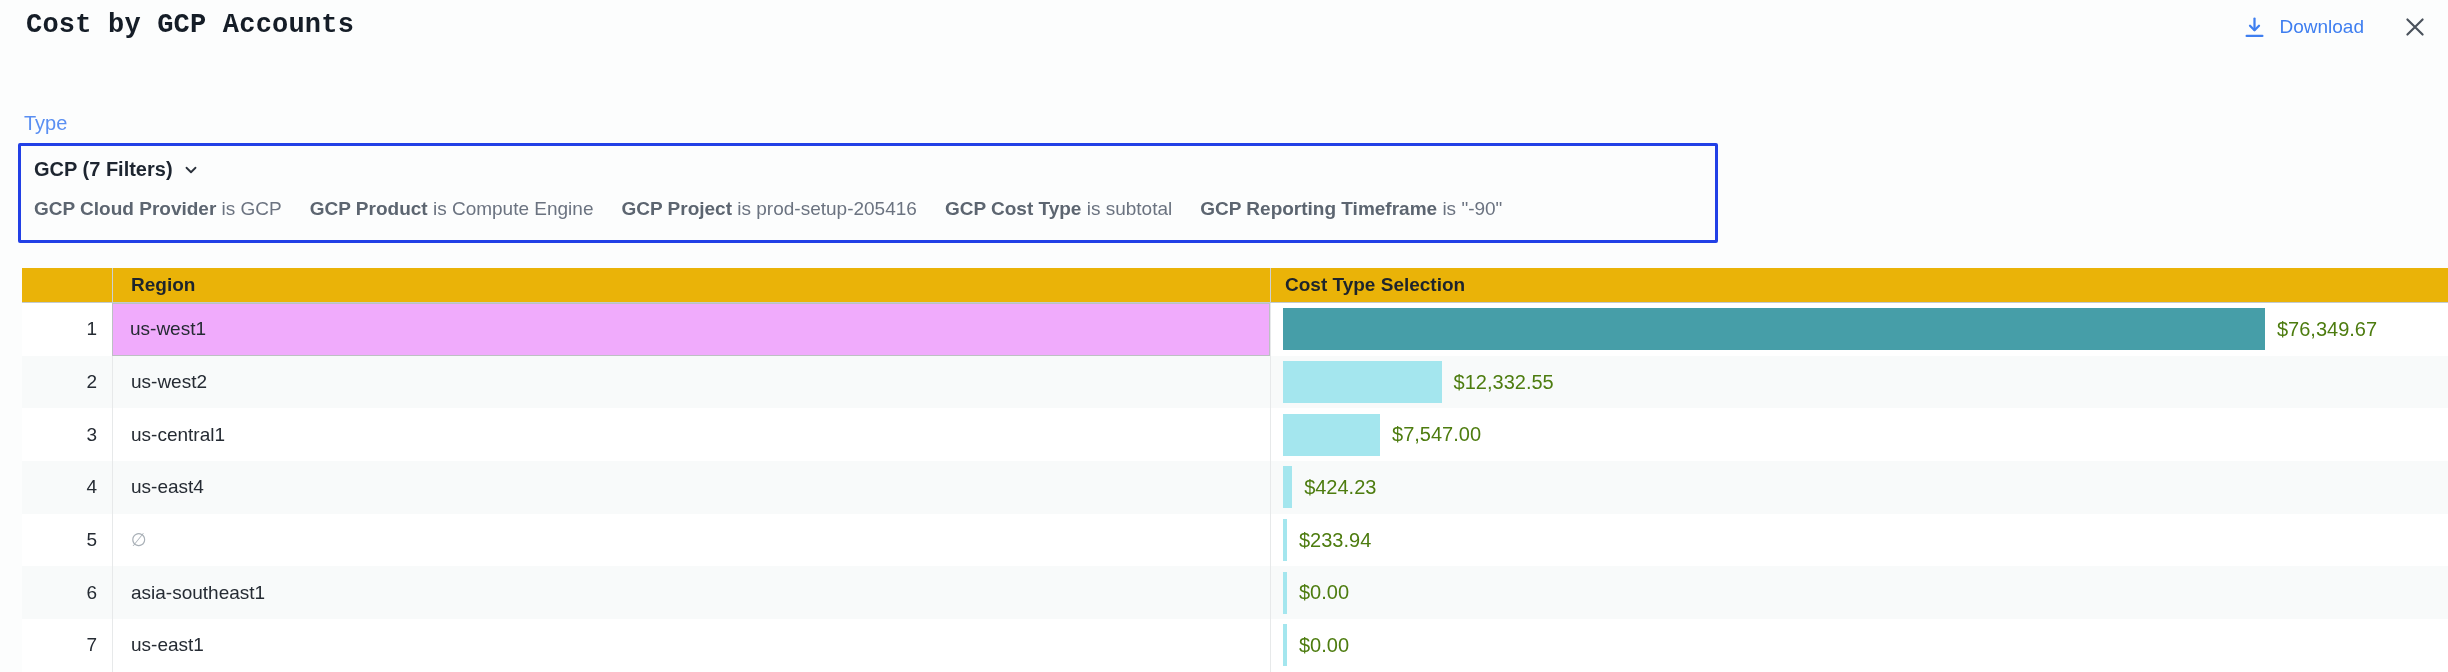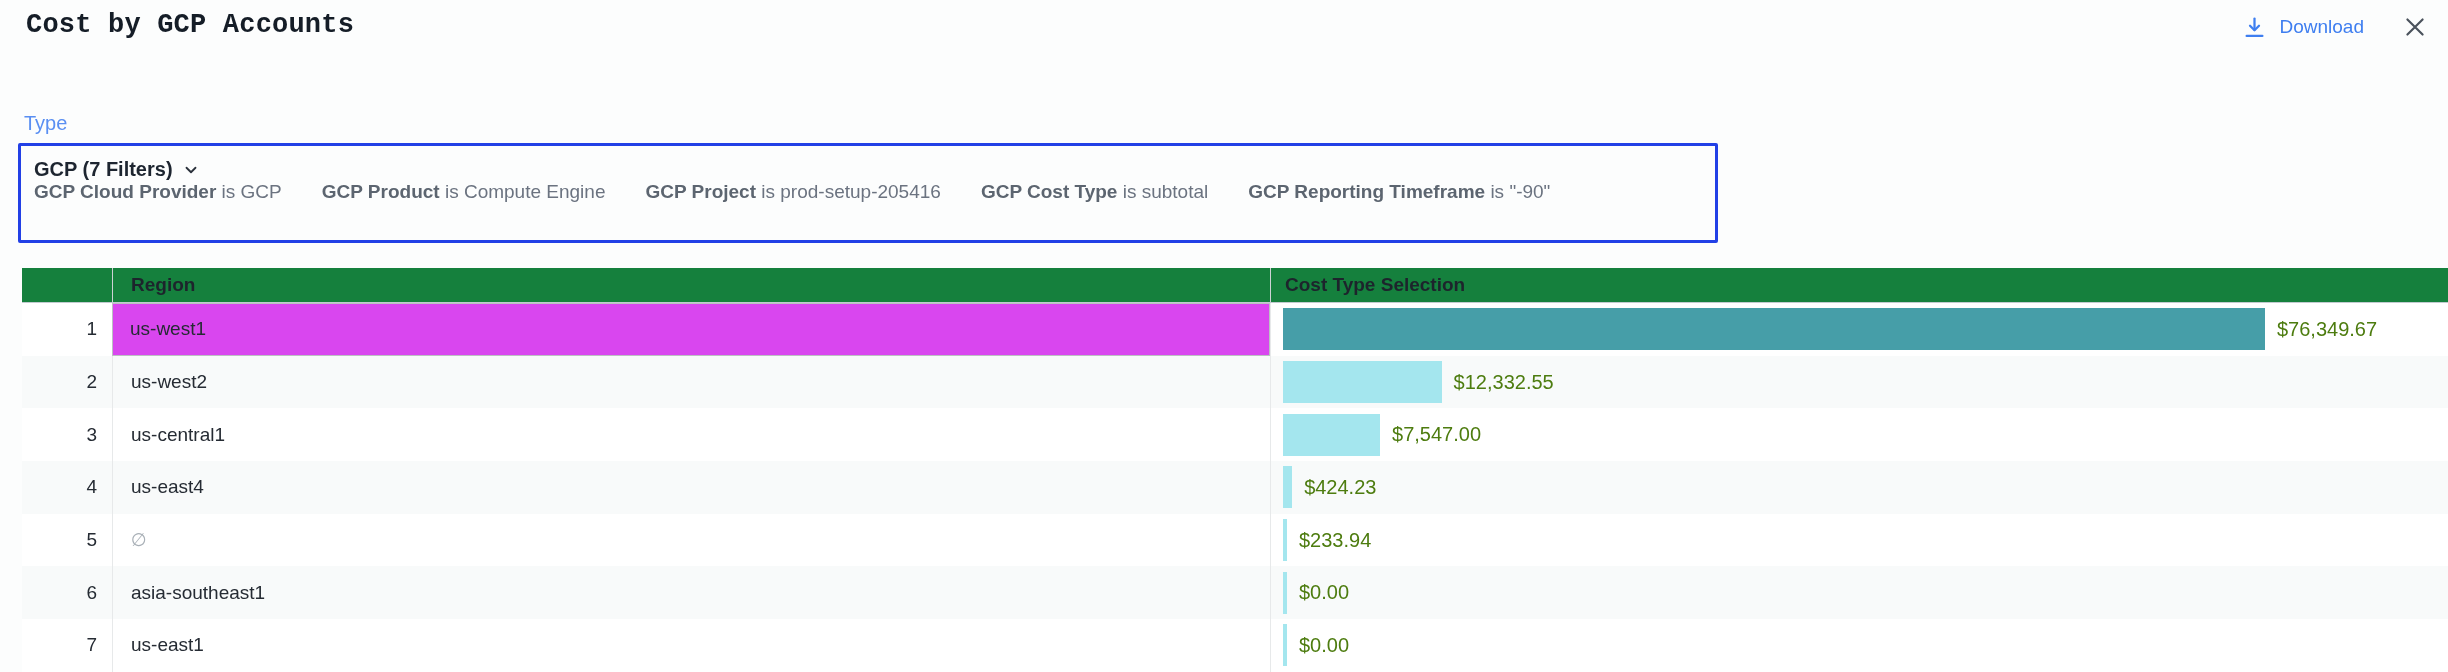--- a/index.html
+++ b/index.html
@@ -37,50 +37,50 @@
     position:absolute; left:18px; top:143px;
     width:1700px; height:100px;
     border:3px solid #2240e6; border-radius:2px;
     padding:12px 14px 0 13px;
   }
   .filter-summary {
     display:inline-flex; align-items:center; gap:9px;
     font-size:20px; font-weight:700; color:#1d2530; cursor:pointer;
   }
   .filter-list {
-    display:flex; gap:40px; white-space:nowrap;
+    margin-top:17px; display:flex; gap:28px; white-space:nowrap;
     font-size:19px; color:#6b7380;align-items:center;
   }
   .filter-item .f-name { font-weight:700; color:#5c6570; }
   .filter-item .f-cond { font-weight:400; color:#6b7380; }
 
   
   .table {
     position:absolute; left:22px; top:268px; right:0; bottom:0;
     display:flex; flex-direction:column;
   }
   .t-header {
     display:flex; height:35px; flex:0 0 35px;
-    background:#15803d; border-bottom:1px solid #c2cad0;
+    background:#eab308; border-bottom:1px solid #c2cad0;
     font-weight:700; font-size:19px; color:#1d242c;
   }
   .t-row {
     display:flex; height:52.7px; flex:0 0 52.7px;
     background:#ffffff; font-size:19px; color:#252b33;
   }
   .t-row:nth-of-type(even) { background:#f8fafa; }
   .col-num   { width:90px;  flex:0 0 90px;  display:flex; align-items:center; justify-content:flex-end; padding-right:15px; }
   .col-region{ width:1158px;flex:0 0 1158px;display:flex; align-items:center; padding-left:18px; border-left:1px solid #dcdee0; }
   .col-cost  { flex:1; display:flex; align-items:center; padding-left:12px; border-left:1px solid #dcdee0; }
   .t-header .col-region { border-left:1px solid #cdd1d4; }
   .t-header .col-cost   { border-left:1px solid #cdd1d4; padding-left:14px; }
   .t-row .col-region, .t-row .col-cost { border-left:1px solid #e7e9ea; }
 
   .t-row.selected .col-region {
-    background:#d946ef;
+    background:#f0abfc;
     border:1px solid #bcc0c3;
     padding-left:17px;
   }
   .cell-region.muted { color:#a9b0b7; font-size:18px; }
 
   .bar {
     height:42px; background:#a4e6ee; flex:0 0 auto;
   }
   .bar.selected { background:#469ea8; }
   .bar-label { margin-left:12px; color:#4d7c0f; font-size:20px; white-space:nowrap; }

